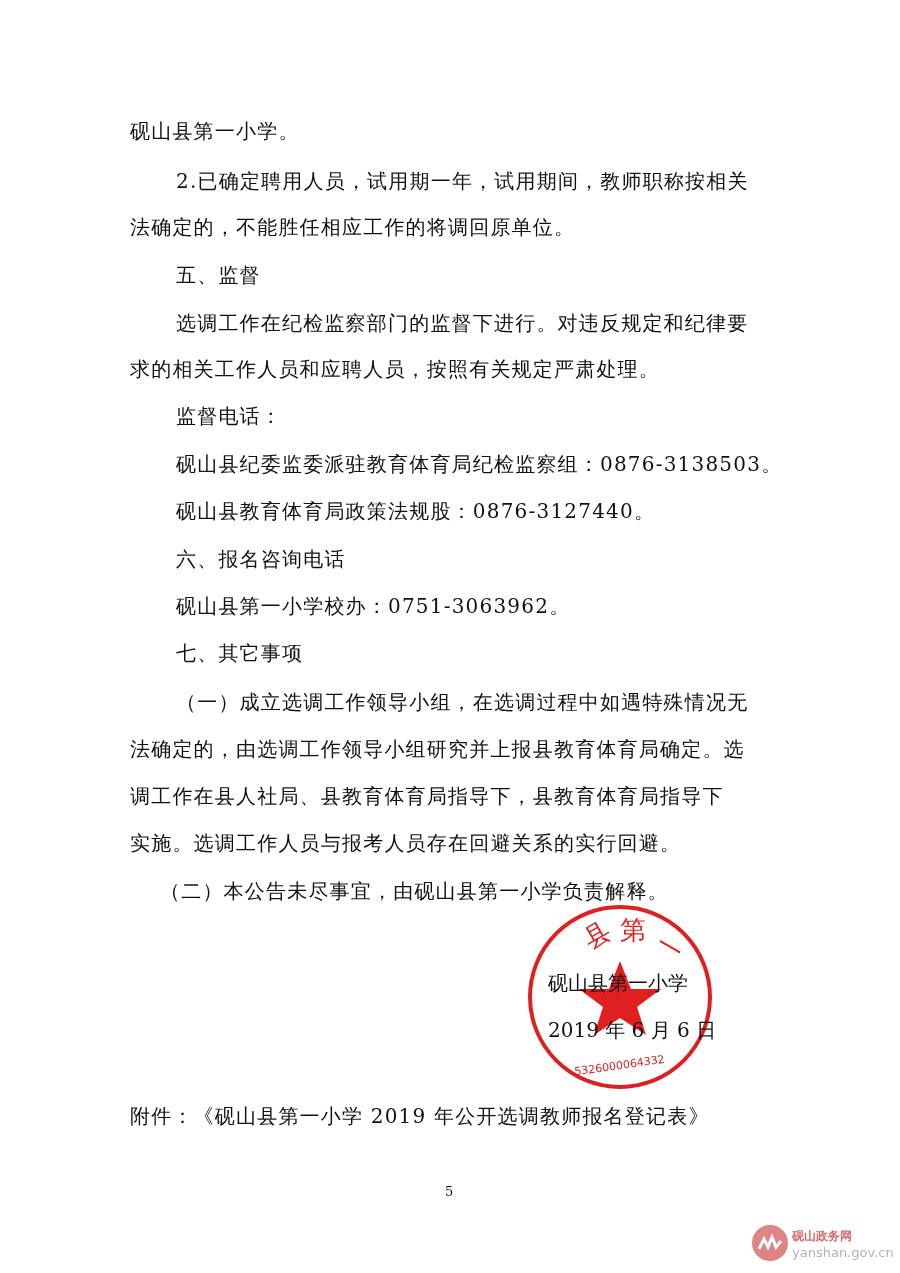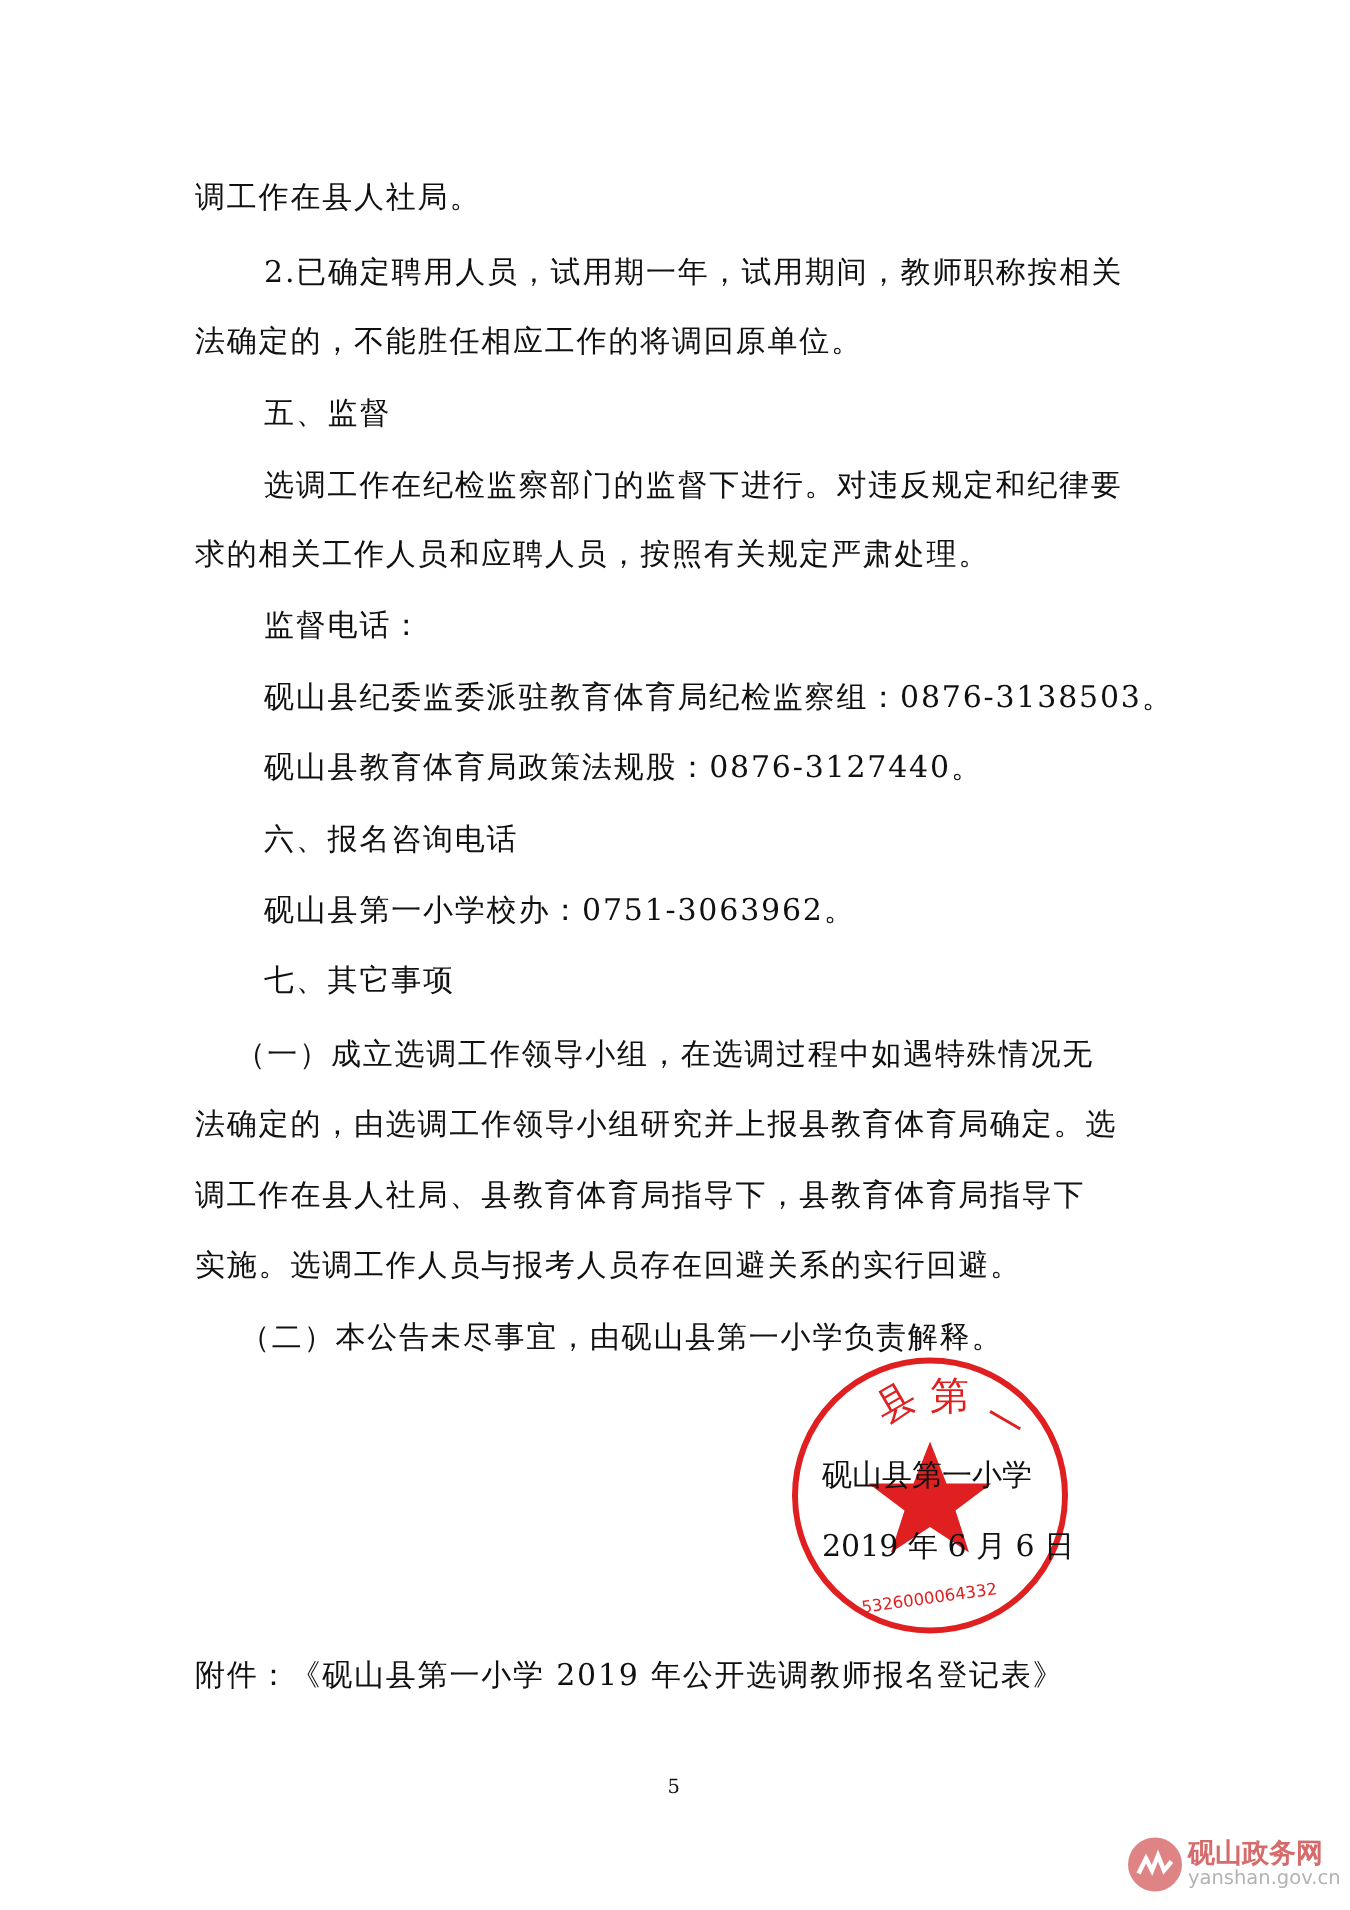--- a/index.html
+++ b/index.html
@@ -9,43 +9,43 @@
   .ind { left:160px;margin-left:16px; }
   .bold { font-family:"DejaVu Sans","Liberation Sans",sans-serif; font-weight:normal; font-size:20px; }
   .seal { position:absolute; left:528px; top:905px; width:184px; height:184px; border-radius:50%;
           border:4px solid #e02020; box-sizing:border-box; }
   .seal svg { position:absolute; left:0; top:0; }
   .sign { position:absolute; left:548px; font-size:20px; white-space:nowrap; z-index:2; }
   .pageno { position:absolute; left:445px; top:1184px; font-size:13px; }
   .logo { position:absolute; left:752px; top:1225px; display:flex; align-items:center; opacity:0.75; }
   .logo-circle { width:36px; height:36px; border-radius:50%; background:#d35b5b; position:relative; }
   .logo-text { margin-left:4px; font-family:"DejaVu Sans","Liberation Sans",sans-serif; }
-  .logo-cn { color:#c83a3a; font-weight:bold; font-size:18px; line-height:20px; }
+  .logo-cn { color:#c83a3a; font-weight:bold; font-size:12px; line-height:20px; }
   .logo-en { color:#999; font-size:13px; line-height:14px;text-align:right; }
 </style>
 </head>
 <body>
 
 <div>
-  <div class="line" style="top:118px">调工作在县人社局。</div>
+  <div class="line" style="top:118px">砚山县第一小学。</div>
   <div class="line ind" style="top:168px">2.已确定聘用人员，试用期一年，试用期间，教师职称按相关</div>
   <div class="line" style="top:214px">法确定的，不能胜任相应工作的将调回原单位。</div>
 
   <div class="line ind bold" style="top:262px">五、监督</div>
   <div class="line ind" style="top:310px">选调工作在纪检监察部门的监督下进行。对违反规定和纪律要</div>
   <div class="line" style="top:356px">求的相关工作人员和应聘人员，按照有关规定严肃处理。</div>
   <div class="line ind" style="top:403px">监督电话：</div>
   <div class="line ind" style="top:451px">砚山县纪委监委派驻教育体育局纪检监察组：0876-3138503。</div>
   <div class="line ind" style="top:498px">砚山县教育体育局政策法规股：0876-3127440。</div>
 
   <div class="line ind bold" style="top:546px">六、报名咨询电话</div>
   <div class="line ind" style="top:593px">砚山县第一小学校办：0751-3063962。</div>
 
   <div class="line ind bold" style="top:640px">七、其它事项</div>
-  <div class="line" style="top:689px; left:157px">（一）成立选调工作领导小组，在选调过程中如遇特殊情况无</div>
+  <div class="line" style="top:689px; left:176px">（一）成立选调工作领导小组，在选调过程中如遇特殊情况无</div>
   <div class="line" style="top:736px">法确定的，由选调工作领导小组研究并上报县教育体育局确定。选</div>
   <div class="line" style="top:783px">调工作在县人社局、县教育体育局指导下，县教育体育局指导下</div>
   <div class="line" style="top:830px">实施。选调工作人员与报考人员存在回避关系的实行回避。</div>
   <div class="line" style="top:878px; left:160px">（二）本公告未尽事宜，由砚山县第一小学负责解释。</div>
 
   <div class="seal">
     <svg width="176" height="176" viewBox="0 0 176 176">
       <polygon points="88,52 99,80 129,80 105,98 114,126 88,109 62,126 71,98 47,80 77,80" fill="#e02020"></polygon>
       <text x="88" y="160" text-anchor="middle" font-size="11" fill="#e02020" font-family="DejaVu Sans, sans-serif" transform="rotate(-8 88 160)">5326000064332</text>
       <text x="58" y="40" font-size="26" fill="#e02020" font-family="DejaVu Serif, serif" transform="rotate(-30 58 40)">县</text>

